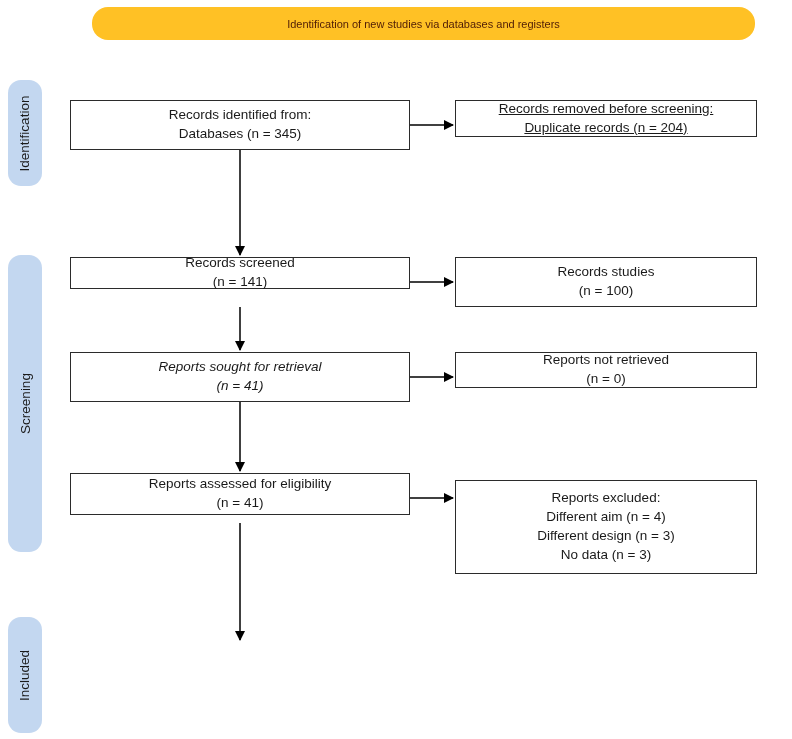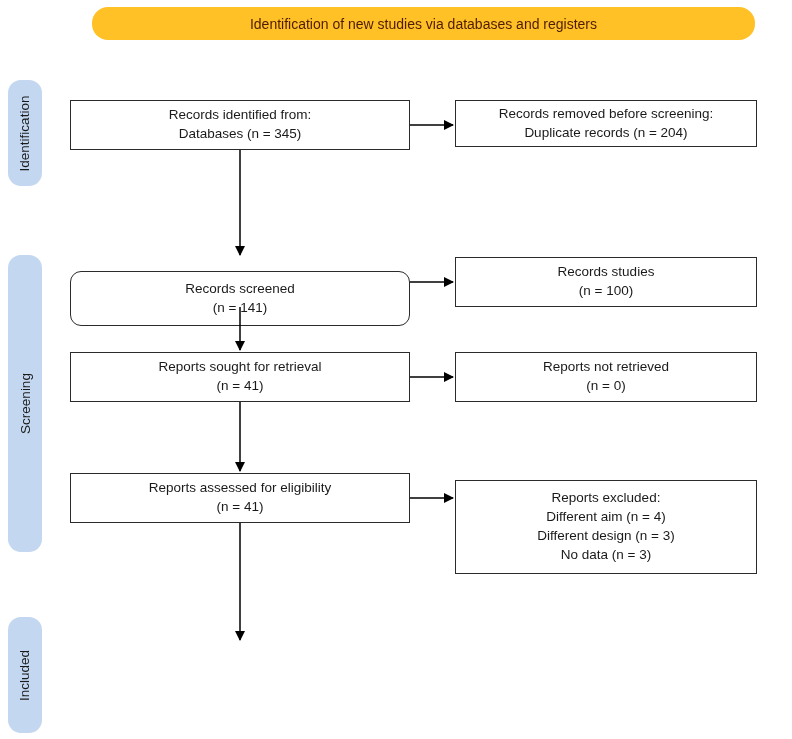--- a/index.html
+++ b/index.html
@@ -21,21 +21,21 @@
     color: var(--box-text);
     overflow: hidden;
   }
   .banner {
     position: absolute;
     left: 92px; top: 7px;
     width: 663px; height: 33px;
     background: var(--banner-bg);
     border-radius: 16px;
     display: flex; align-items: center; justify-content: center;
-    font-size: 14px;
+    font-size: 11px;
     color: var(--banner-text);
   }
   .stage {
     position: absolute;
     left: 8px;
     width: 34px;
     background: var(--stage-bg);
     border-radius: 13px;
     display: flex; align-items: center; justify-content: center;
     overflow: visible;
@@ -56,26 +56,26 @@
     display: flex; align-items: center; justify-content: center;
     text-align: center;
     font-size: 13.5px;
     line-height: 1.4;
     white-space: pre-line;
     box-sizing: border-box;
   }
   .flowbox.left  { left: 70px;  width: 340px; }
   .flowbox.right { left: 455px; width: 302px; }
   .b-records-identified    { top: 100px; height: 50px; }
-  .b-records-removed       { top: 100px; height: 47px; }
-  .b-records-screened      { top: 271px; height: 55px; border-radius: 11px; }
+  .b-records-removed       { top: 100px; height: 37px; text-decoration: underline; }
+  .b-records-screened      { top: 257px; height: 32px; }
   .b-records-excluded      { top: 257px; height: 50px; }
-  .b-reports-sought        { top: 352px; height: 50px; }
-  .b-reports-not-retrieved { top: 352px; height: 50px; }
-  .b-reports-assessed      { top: 473px; height: 50px; }
+  .b-reports-sought        { top: 352px; height: 50px; font-style: italic; }
+  .b-reports-not-retrieved { top: 352px; height: 36px; }
+  .b-reports-assessed      { top: 473px; height: 42px; }
   .b-reports-excluded      { top: 480px; height: 94px; }
   .b-new-studies           { top: 642px; height: 68px; }
   #arrows {
     position: absolute;
     left: 0; top: 0;
     width: 792px; height: 739px;
     pointer-events: none;
   }
 </style>
 </head>

